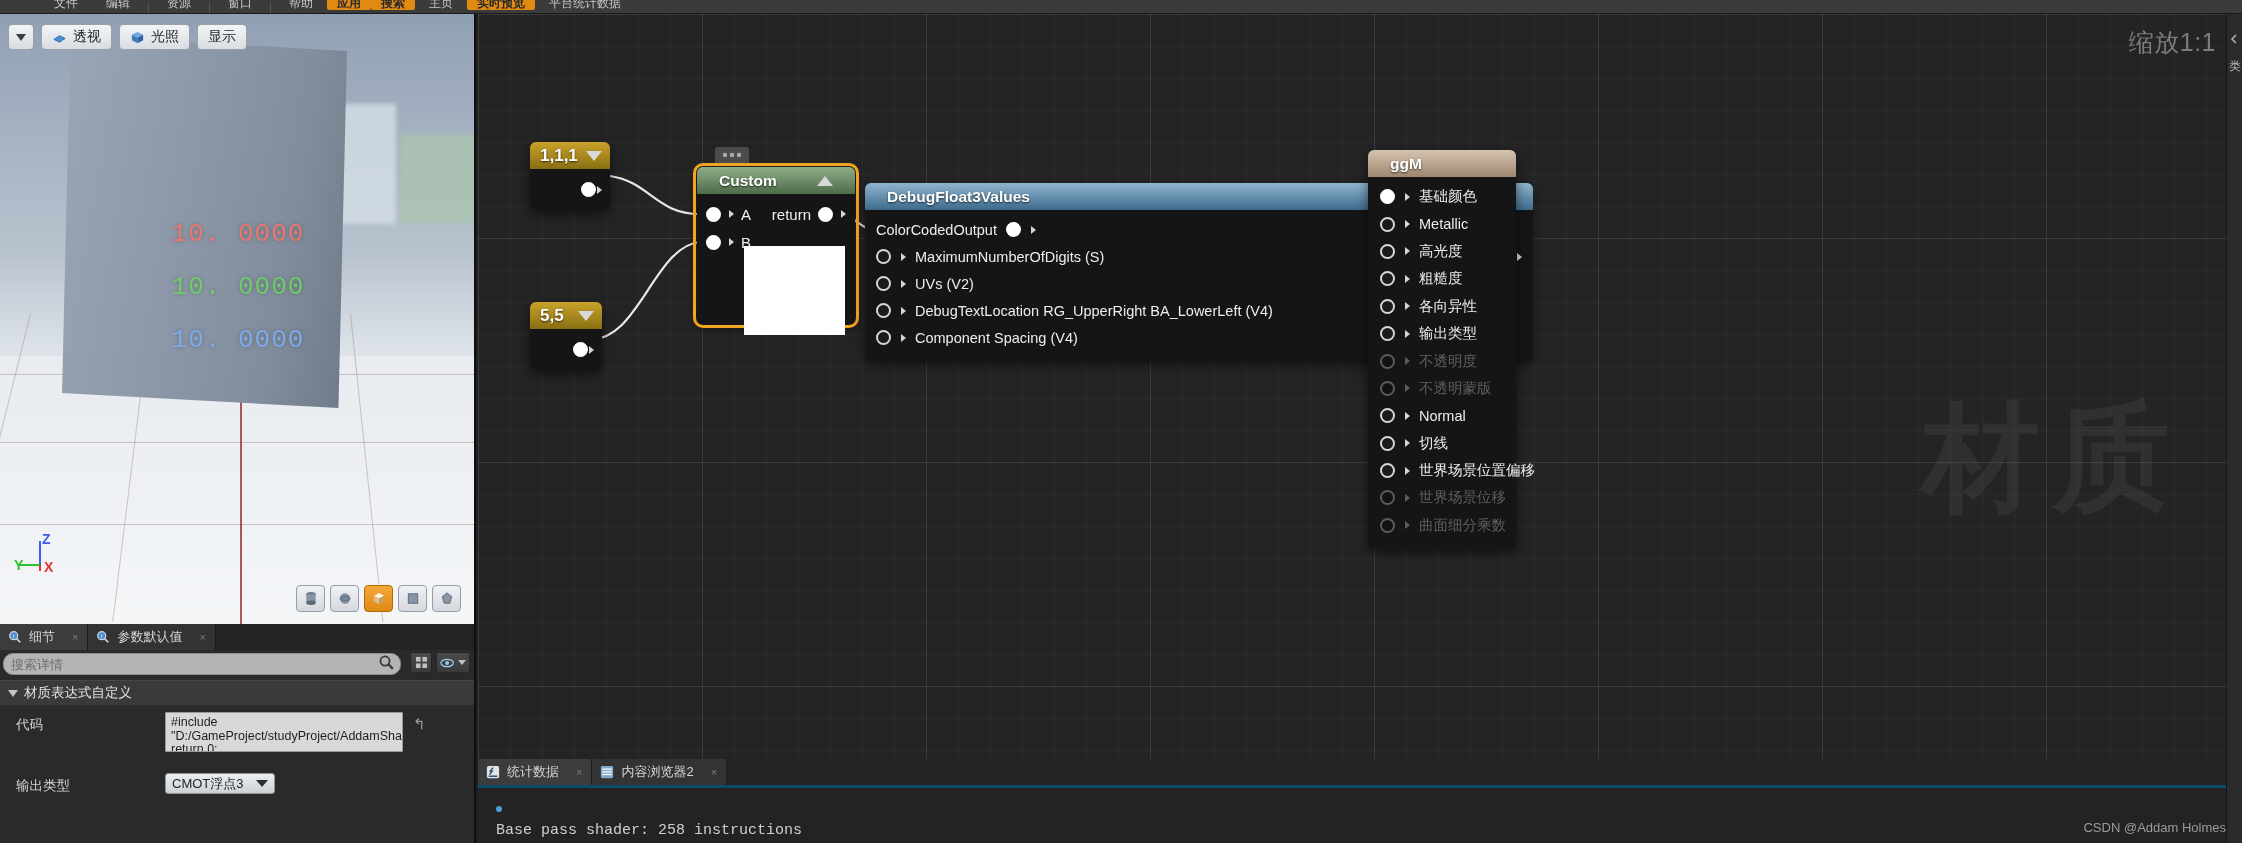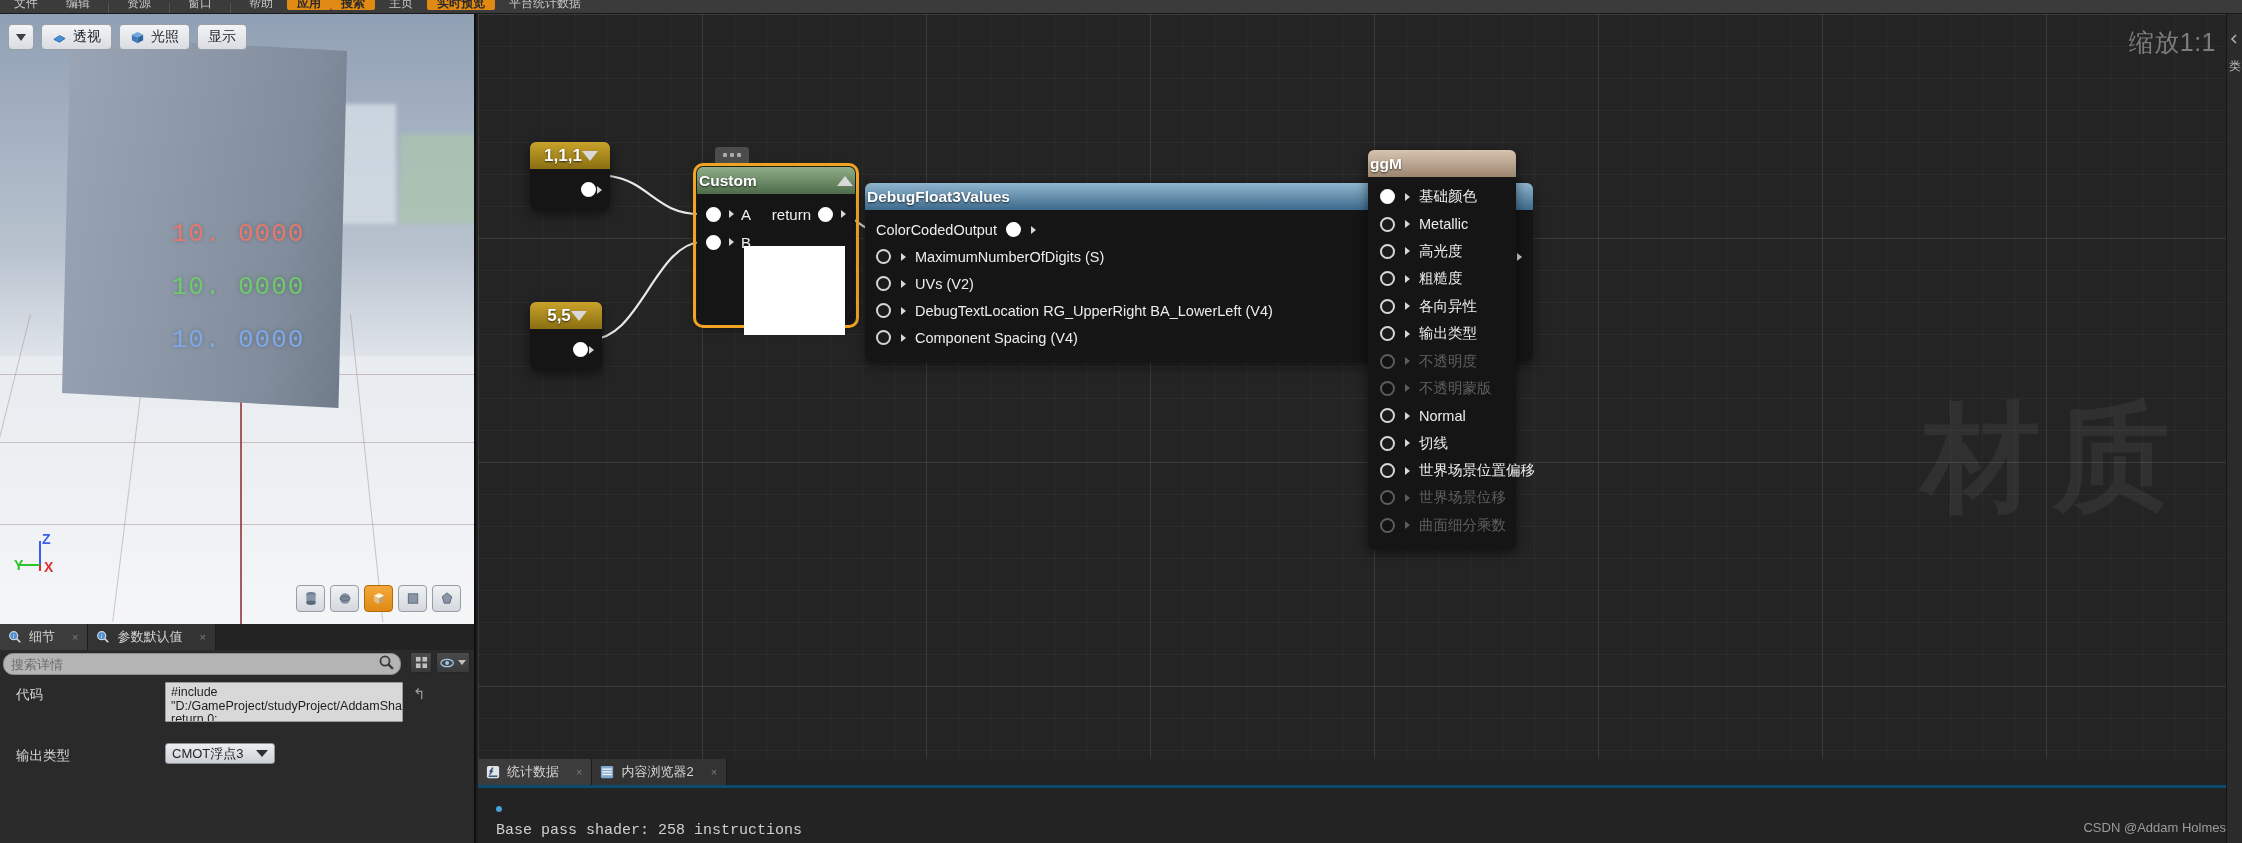--- a/index.html
+++ b/index.html
@@ -8,21 +8,21 @@
     background: #1f1f1f;
     font-family: "Liberation Sans", "DejaVu Sans", sans-serif;
     overflow: hidden;
   }
   #root { position: relative; width: 2242px; height: 843px; }
 
   
   .topbar {
     position: absolute; left: 0; top: 0; width: 2242px; height: 14px;
     background: #3b3b3b; border-bottom: 1px solid #1a1a1a;
-    display: flex; align-items: flex-end; overflow: hidden;
+    display: flex; align-items: flex-end; overflow: hidden; padding-left: 40px;
   }
   .topbar-item {
     font-size: 12px; color: #c8c8c8; padding: 0 14px; line-height: 14px;
     white-space: nowrap; position: relative; top: -3px;
   }
   .topbar-sep { width: 1px; height: 10px; background: #555; margin: 0 4px; }
   .topbar-item.accent {
     background: #e08a14; color: #2a2a2a; font-weight: bold;
     border-radius: 2px; padding: 0 10px;
   }
@@ -179,31 +179,31 @@
   .watermark {
     position: absolute; right: 60px; bottom: 220px;
     font-size: 118px; font-weight: bold; color: rgba(255,255,255,.055);
     letter-spacing: 12px; pointer-events: none;
   }
 
   
   .node { position: absolute; border-radius: 7px; box-shadow: 0 4px 12px rgba(0,0,0,.55); }
   .node-hdr {
     height: 27px; display: flex; align-items: center; justify-content: space-between;
-    padding: 0 2px; border-radius: 6px 6px 0 0;
+    padding: 0 22px; border-radius: 6px 6px 0 0;
     font-size: 15.5px; font-weight: bold; color: #fff;
     text-shadow: 0 1px 2px rgba(0,0,0,.7);
   }
   .node-body { background: #151515; border-radius: 0 0 6px 6px; }
 
   
   .const-node { width: 80px; }
   .const-node .node-hdr {
     background: linear-gradient(#c8a22a,#8a6f12);
-    font-size: 17px; justify-content: center; padding: 0 8px 0 10px;
+    font-size: 17px; justify-content: space-between; padding: 0 8px 0 10px;
   }
   .const-node .node-body { height: 41px; position: relative; }
   .tri-dn-w { width:0;height:0;border-left:8px solid transparent;border-right:8px solid transparent;border-top:10px solid #d8d8d8; }
   .tri-up-w { width:0;height:0;border-left:8px solid transparent;border-right:8px solid transparent;border-bottom:10px solid #d8d8d8; }
 
   
   .pin {
     width: 15px; height: 15px; border-radius: 50%;
     border: 2.5px solid #d6d6d6; box-sizing: border-box; flex: 0 0 auto;
   }
@@ -446,20 +446,24 @@
       </div>
       <div class="dt-btn" style="width:34px;">
         <svg width="16" height="12" viewBox="0 0 18 12">
             <ellipse cx="8" cy="6" rx="7" ry="4.2" fill="none" stroke="#9ec8e8" stroke-width="1.4"></ellipse>
             <circle cx="8" cy="6" r="2.2" fill="#9ec8e8"></circle>
           </svg>
         <span style="margin-left:2px;width:0;height:0;border-left:4px solid transparent;border-right:4px solid transparent;border-top:5px solid #c0c0c0;display:inline-block;"></span>
       </div>
     </div>
 
+    <div class="section-hdr">
+      <span class="tri open"></span>
+      <span>材质表达式自定义</span>
+    </div>
 
     <div class="prop-row">
       <div class="prop-label">代码</div>
       <div class="prop-val">
         <div class="code-box">#include "D:/GameProject/studyProject/AddamShader/Shader/g.ush"
 return 0;</div>
         <span class="code-revert">↰</span>
       </div>
     </div>
 

